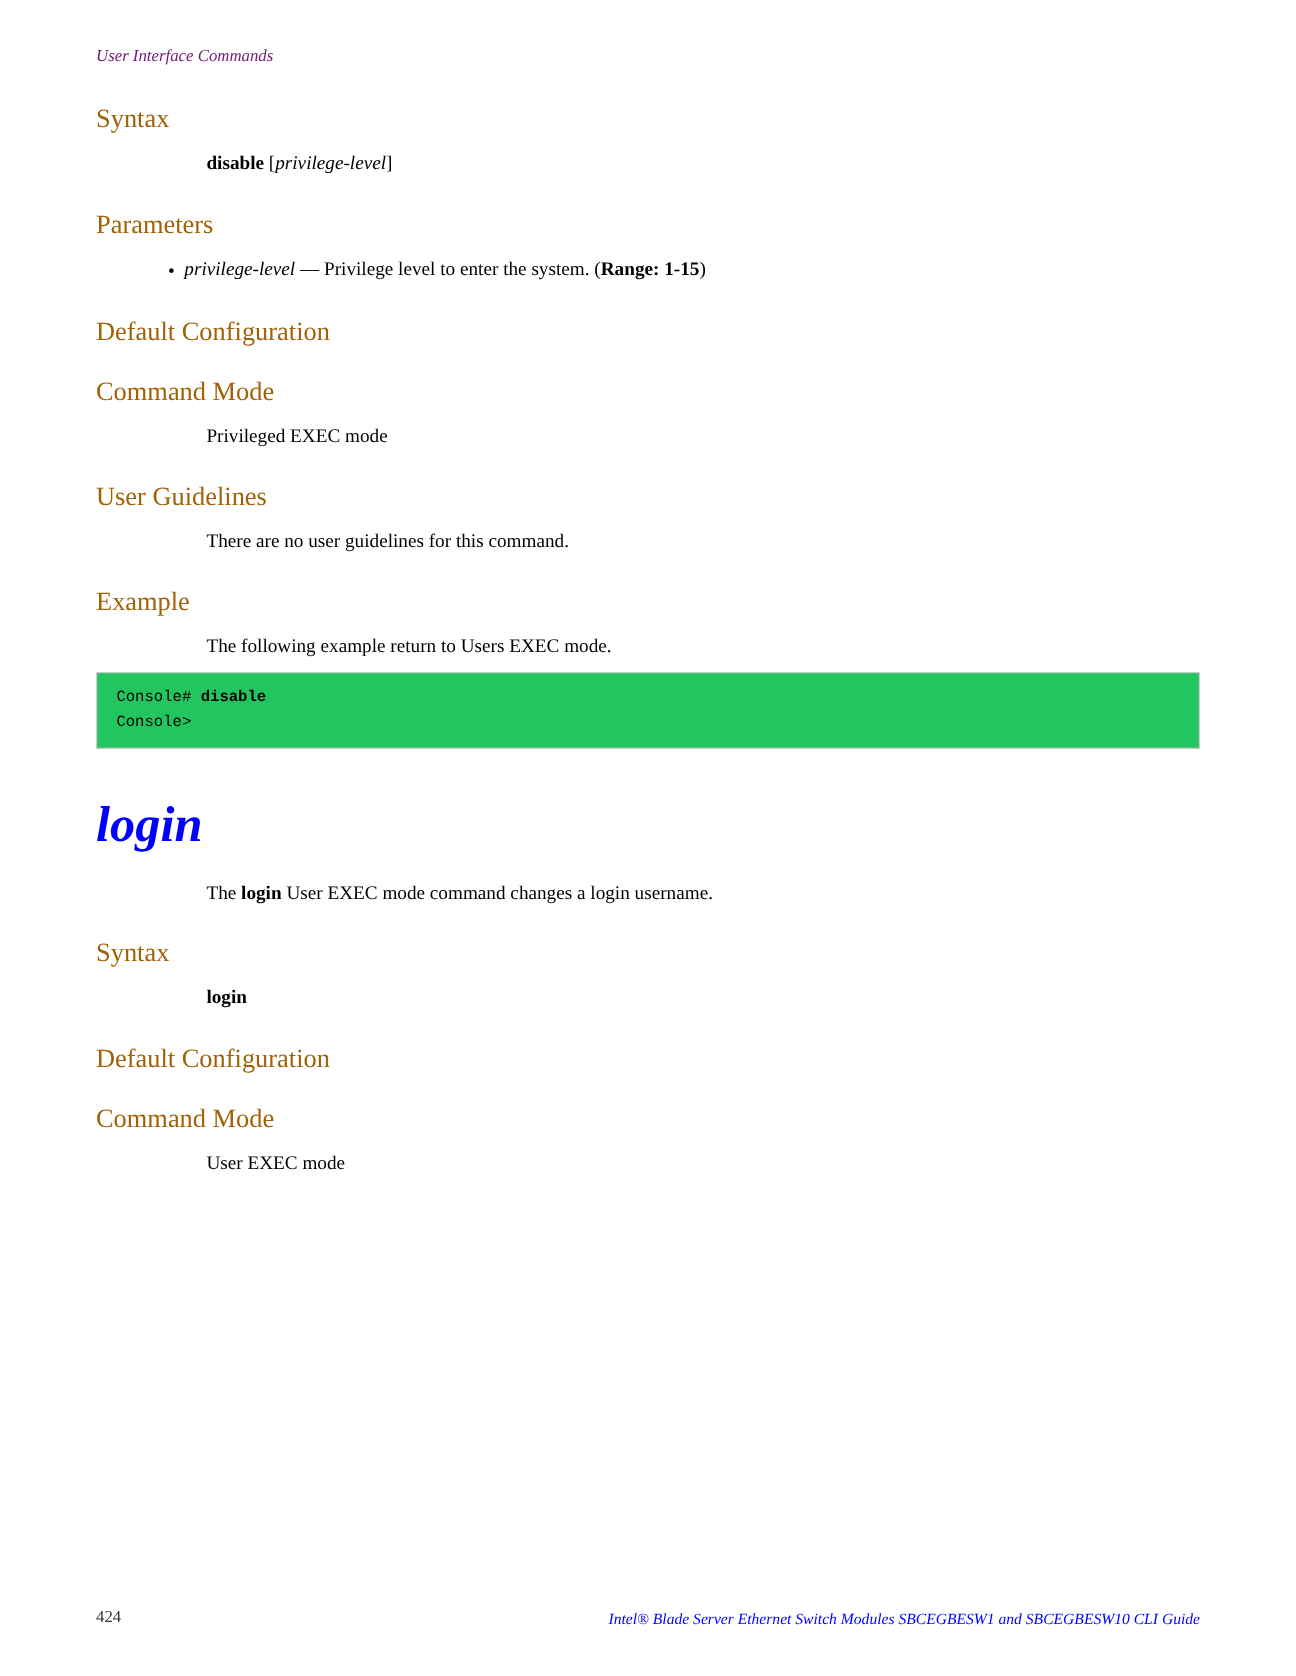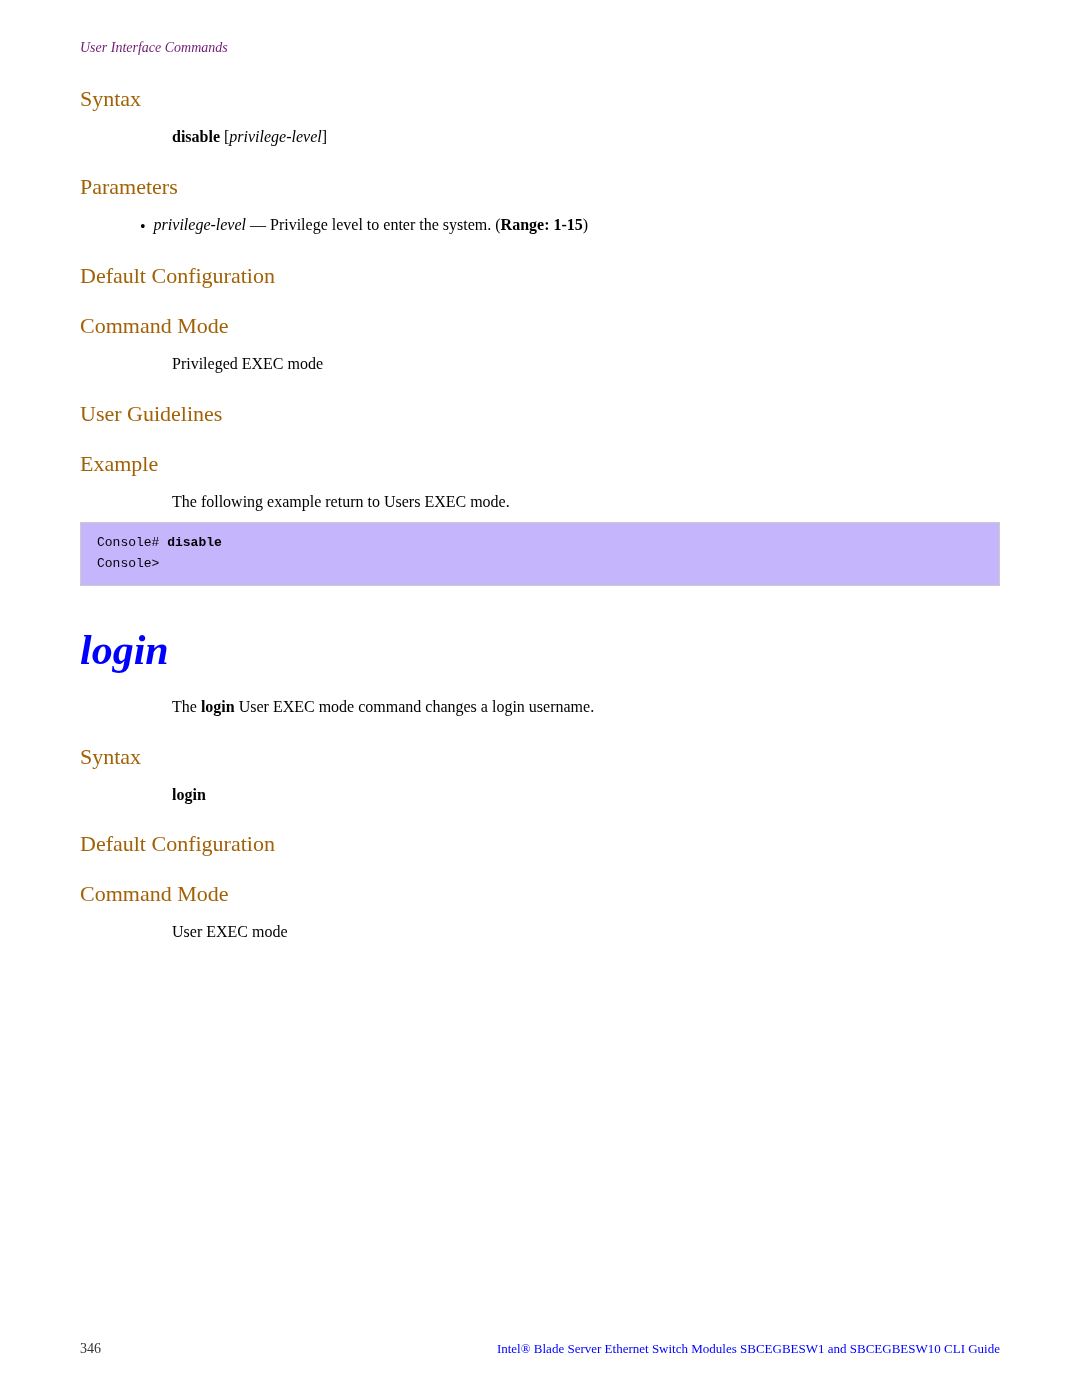--- a/index.html
+++ b/index.html
@@ -62,21 +62,21 @@
 
     .bullet-item::before {
       content: "•";
       font-size: 16px;
       flex-shrink: 0;
       margin-top: 2px;
     }
 
     .code-box {
       border: 1px solid #ccc;
-      background: #c4b5fd;
+      background: #22c55e;
       padding: 10px 16px;
       font-family: 'Courier New', Courier, monospace;
       font-size: 13px;
       margin: 4px 0 16px 0;
       line-height: 1.6;
     }
 
     .code-box .bold {
       font-weight: bold;
     }
@@ -103,20 +103,21 @@
       align-items: center;
       font-size: 14px;
     }
 
     .footer-page {
       color: #333;
     }
 
     .footer-title {
       color: #0000ff;
+      font-style: italic;
       font-size: 13px;
       text-align: right;
       max-width: 700px;
     }
   </style>
 </head>
 <body>
 
 <div class="page-header">User Interface Commands</div>
 
@@ -141,20 +142,21 @@
   <h2 class="section-title">Default Configuration</h2>
 </div>
 
 <div class="section-group">
   <h2 class="section-title">Command Mode</h2>
   <div class="content-block">Privileged EXEC mode</div>
 </div>
 
 <div class="section-group">
   <h2 class="section-title">User Guidelines</h2>
+  <div class="content-block">There are no user guidelines for this command.</div>
 </div>
 
 <div class="section-group">
   <h2 class="section-title">Example</h2>
   <div class="content-block">The following example return to Users EXEC mode.</div>
   <div class="code-box">
     <div>Console# <span class="bold">disable</span></div>
     <div>Console&gt;</div>
   </div>
 </div>
@@ -175,15 +177,15 @@
 <div class="section-group">
   <h2 class="section-title">Default Configuration</h2>
 </div>
 
 <div class="section-group">
   <h2 class="section-title">Command Mode</h2>
   <div class="content-block">User EXEC mode</div>
 </div>
 
 <div class="page-footer">
-  <span class="footer-page">346</span>
+  <span class="footer-page">424</span>
   <span class="footer-title">Intel® Blade Server Ethernet Switch Modules SBCEGBESW1 and SBCEGBESW10 CLI Guide</span>
 </div>
 
 </body></html>

